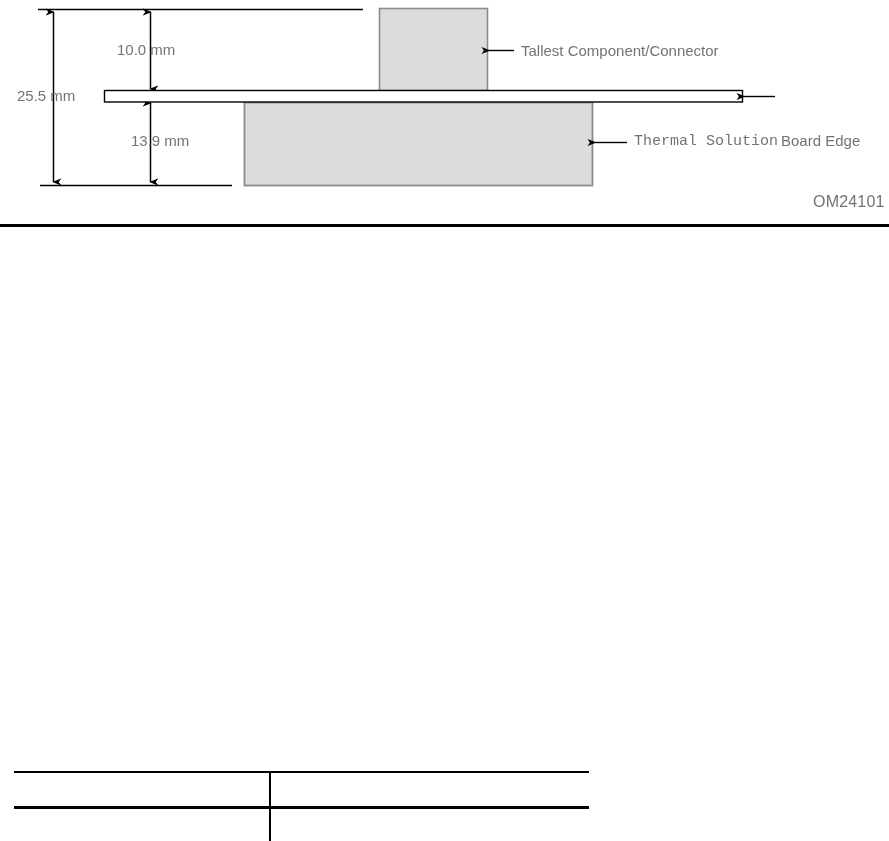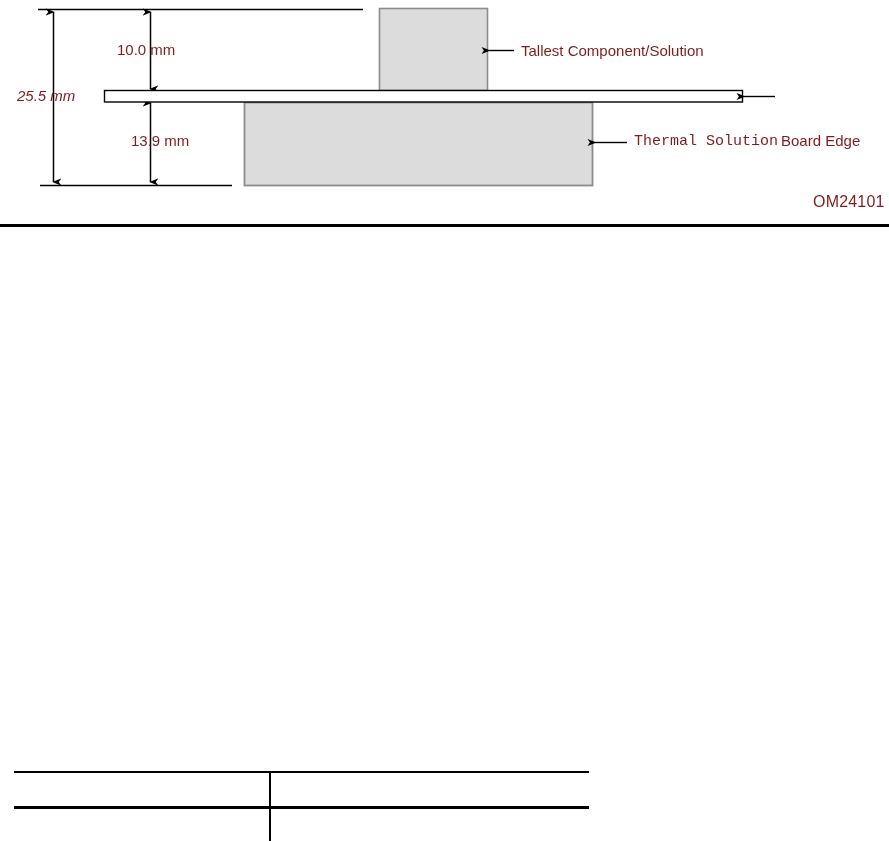--- a/index.html
+++ b/index.html
@@ -29,31 +29,31 @@
     position: absolute;
     left: 0; top: 0;
     width: 889px; height: 226px;
   }
 
   .fig-text {
     position: absolute;
     font-family: "Liberation Sans", sans-serif;
     font-size: 15px;
     line-height: 16px;
-    color: #7f1d1d;
+    color: #737373;
     white-space: nowrap;
   }
 
   .dim-text { font-size: 15px; }
 
   #label-tallest { left: 521px; top: 43px; }
   #label-board   { left: 781px; top: 89px; margin-top: 44px; }
   #label-thermal { left: 634px; top: 134px; font-family: Liberation Mono, monospace; }
 
-  #dim-25     { left: 17px;  top: 88px; font-style: italic; }
+  #dim-25     { left: 17px;  top: 88px; }
   #dim-10     { left: 117px; top: 42px; }
   #dim-139    { left: 131px; top: 133px; }
 
   #om-number {
     left: 813px; top: 194px;
     font-size: 16px;
     letter-spacing: 0.2px;
   }
 
   
@@ -129,21 +129,21 @@
 
       <line x1="627" y1="142.5" x2="595" y2="142.5" stroke="#000" stroke-width="1.4" marker-end="url(#arrLeft)"></line>
     </svg>
 
     <div class="fig-text dim-text" id="dim-25">25.5 mm</div>
 
     <div class="fig-text dim-text" id="dim-10">10.0 mm</div>
 
     <div class="fig-text dim-text" id="dim-139">13.9 mm</div>
 
-    <div class="fig-text" id="label-tallest">Tallest Component/Solution</div>
+    <div class="fig-text" id="label-tallest">Tallest Component/Connector</div>
 
     <div class="fig-text" id="label-board">Board Edge</div>
 
     <div class="fig-text" id="label-thermal">Thermal Solution</div>
 
     <div class="fig-text" id="om-number">OM24101</div>
   </div>
 
   <div id="figure-rule"></div>
 

